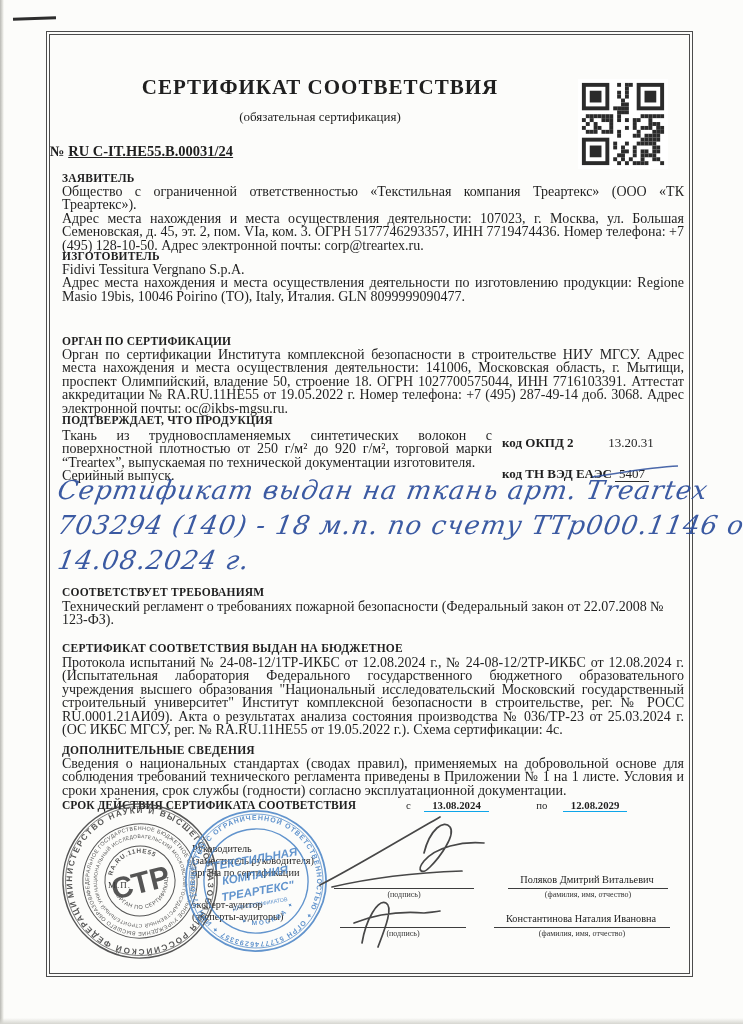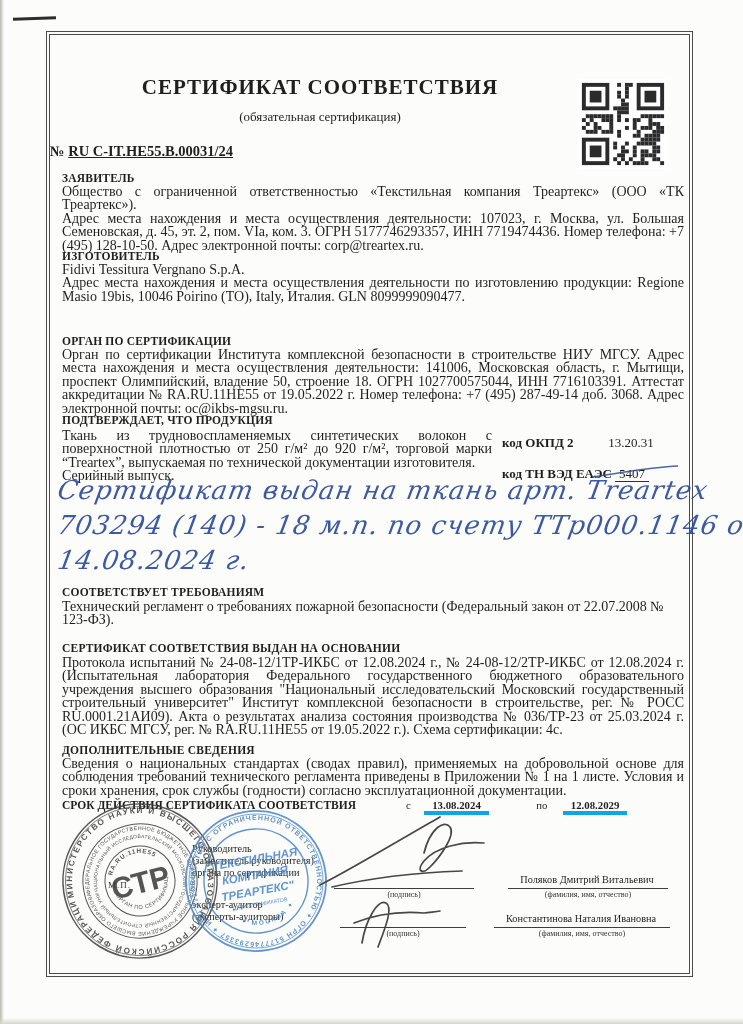--- a/index.html
+++ b/index.html
@@ -18,21 +18,21 @@
   .certno .num{text-decoration:underline;}
   .qr{left:528px;top:44px;width:90px;height:90px;}
   .sec-h{font-size:11.5px;font-weight:bold;letter-spacing:.2px;}
   .sec-b{font-size:14px;line-height:13.4px;text-align:justify;white-space:pre-line;}
   .w{left:12px;width:622px;}
   .codes{font-size:13px;}
   .codes b{font-weight:bold;}
   .hw{font-family:"DejaVu Serif",serif;font-style:italic;color:#2b4d9b;font-size:26px;
       transform:skewX(-10deg);letter-spacing:1px;white-space:nowrap;opacity:.92;}
   .validity{font-size:11.5px;font-weight:bold;}
-  .vdate{font-weight:bold;font-size:10.8px;border-bottom:4px solid #0ea5e9;padding:0 8px;}
+  .vdate{font-weight:bold;font-size:10.8px;border-bottom:1px solid #0ea5e9;padding:0 8px;}
   .vlbl{font-weight:normal;font-size:10.8px;}
   .fline{border-top:1px solid #3d3d3d;text-align:center;font-size:8px;color:#333;padding-top:1px;}
   .fname{text-align:center;font-size:10.3px;}
   .roles{font-size:10.3px;line-height:12px;color:#2a2a2a;}
   .stamp{opacity:.88;}
   .mp{font-size:9px;color:#333;letter-spacing:1px;}
   svg text{font-family:"Liberation Sans","DejaVu Sans",sans-serif;}
 </style>
 </head>
 <body>
@@ -217,21 +217,21 @@
       <path d="M2,14 C30,10 62,4 88,3" fill="none" stroke="#2b4d9b" stroke-width="1.6" opacity=".85"></path>
     </svg>
 
     <div class="abs hw" style="left:8px;top:440px">Сертификат выдан на ткань арт. Treartex</div>
     <div class="abs hw" style="left:8px;top:475px">703294 (140) - 18 м.п. по счету ТТр000.1146 от</div>
     <div class="abs hw" style="left:8px;top:510px">14.08.2024 г.</div>
 
     <div class="abs sec-h w" style="top:551px">СООТВЕТСТВУЕТ ТРЕБОВАНИЯМ</div>
     <div class="abs sec-b w" style="top:565px;text-align:left">Технический регламент о требованиях пожарной безопасности (Федеральный закон от 22.07.2008 № 123-ФЗ).</div>
 
-    <div class="abs sec-h w" style="top:607px">СЕРТИФИКАТ СООТВЕТСТВИЯ ВЫДАН НА ОСНОВАНИИ</div>
+    <div class="abs sec-h w" style="top:607px">СЕРТИФИКАТ СООТВЕТСТВИЯ ВЫДАН НА БЮДЖЕТНОЕ</div>
     <div class="abs sec-b w" style="top:621px">Протокола испытаний № 24-08-12/1ТР-ИКБС от 12.08.2024 г., № 24-08-12/2ТР-ИКБС от 12.08.2024 г. (Испытательная лаборатория Федерального государственного бюджетного образовательного учреждения высшего образования "Национальный исследовательский Московский государственный строительный университет" Институт комплексной безопасности в строительстве, рег. № РОСС RU.0001.21АИ09). Акта о результатах анализа состояния производства № 036/ТР-23 от 25.03.2024 г. (ОС ИКБС МГСУ, рег. № RA.RU.11НЕ55 от 19.05.2022 г.). Схема сертификации: 4с.</div>
 
     <div class="abs sec-h w" style="top:709px">ДОПОЛНИТЕЛЬНЫЕ СВЕДЕНИЯ</div>
     <div class="abs sec-b w" style="top:722px">Сведения о национальных стандартах (сводах правил), применяемых на добровольной основе для соблюдения требований технического регламента приведены в Приложении № 1 на 1 листе. Условия и сроки хранения, срок службы (годности) согласно эксплуатационной документации.</div>
 
     <div class="abs validity" style="left:12px;top:764px">СРОК ДЕЙСТВИЯ СЕРТИФИКАТА СООТВЕТСТВИЯ</div>
     <div class="abs" style="left:356px;top:764px;font-size:10.8px">
       <span class="vlbl">с</span>
       <span style="display:inline-block;width:8px"></span>
       <span class="vdate">13.08.2024</span>

